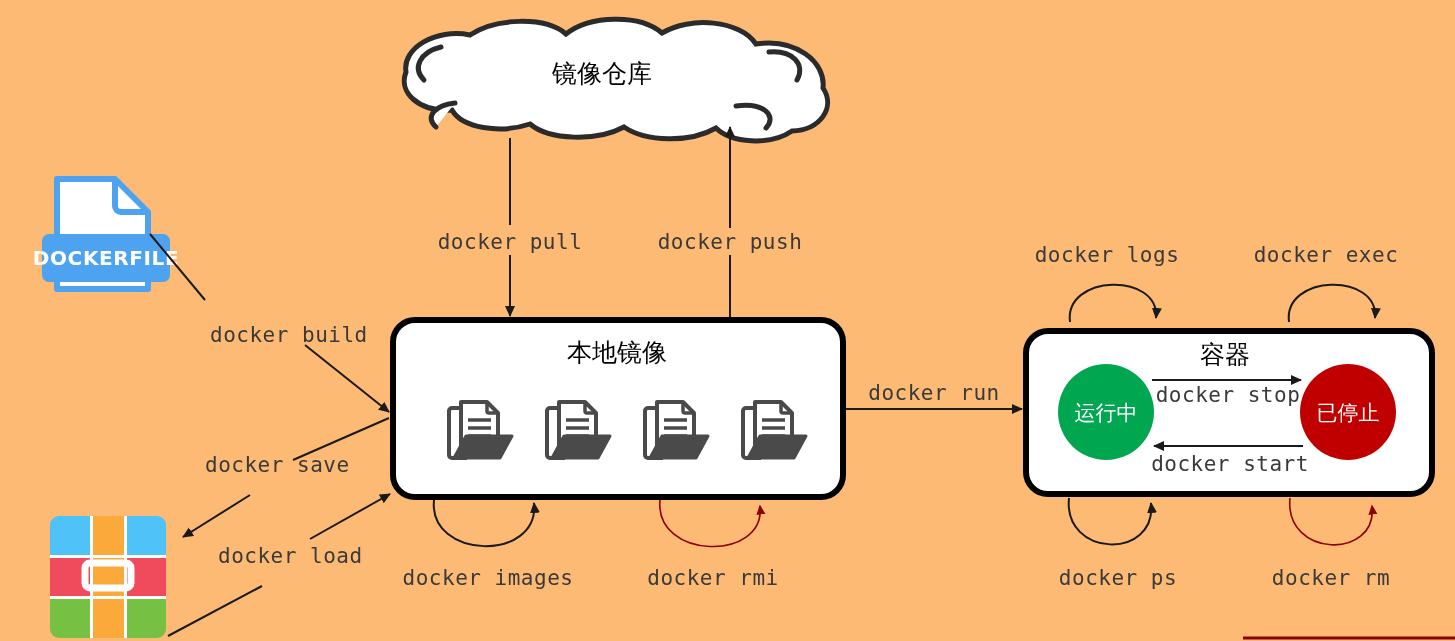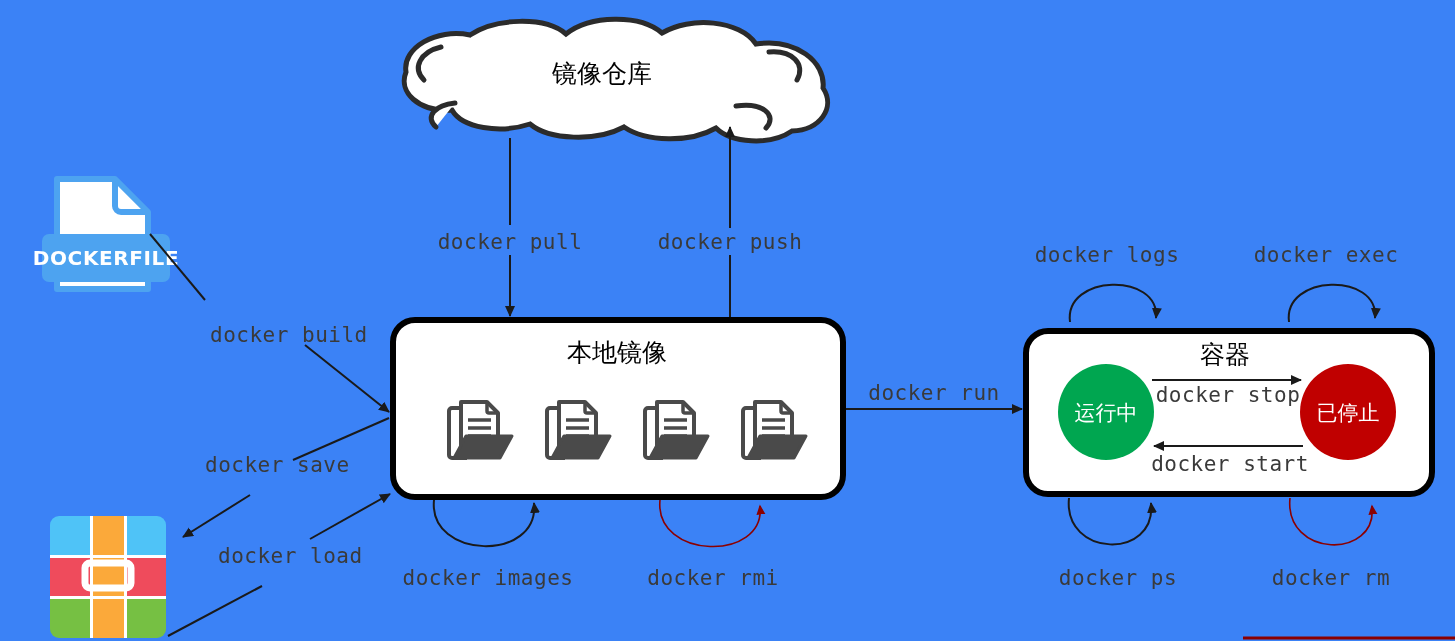--- a/index.html
+++ b/index.html
@@ -7,21 +7,21 @@
     padding: 0;
     background: #ffffff;
   }
   body {
     font-family: "DejaVu Sans", sans-serif;
   }
   #diagram-root {
     position: relative;
     width: 1455px;
     height: 641px;
-    background: #3b82f6;
+    background: #fdba74;
     overflow: hidden;
   }
   #diagram-svg {
     position: absolute;
     left: 0;
     top: 0;
     width: 1455px;
     height: 641px;
   }
   .cmd-label {

